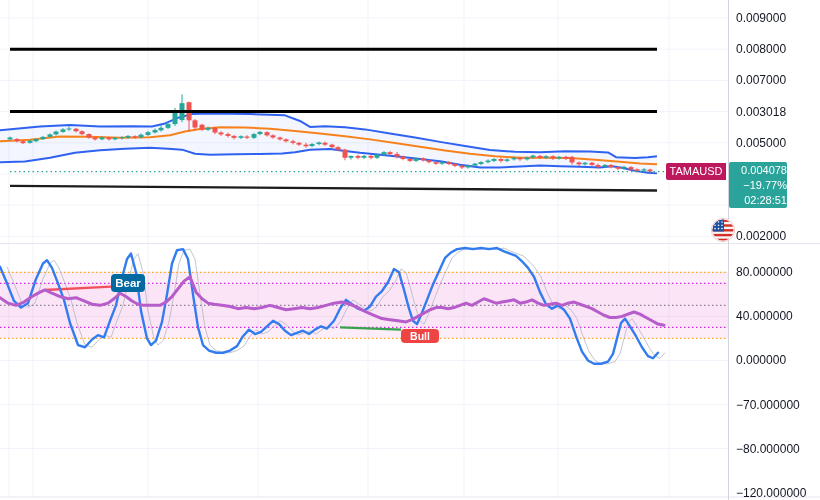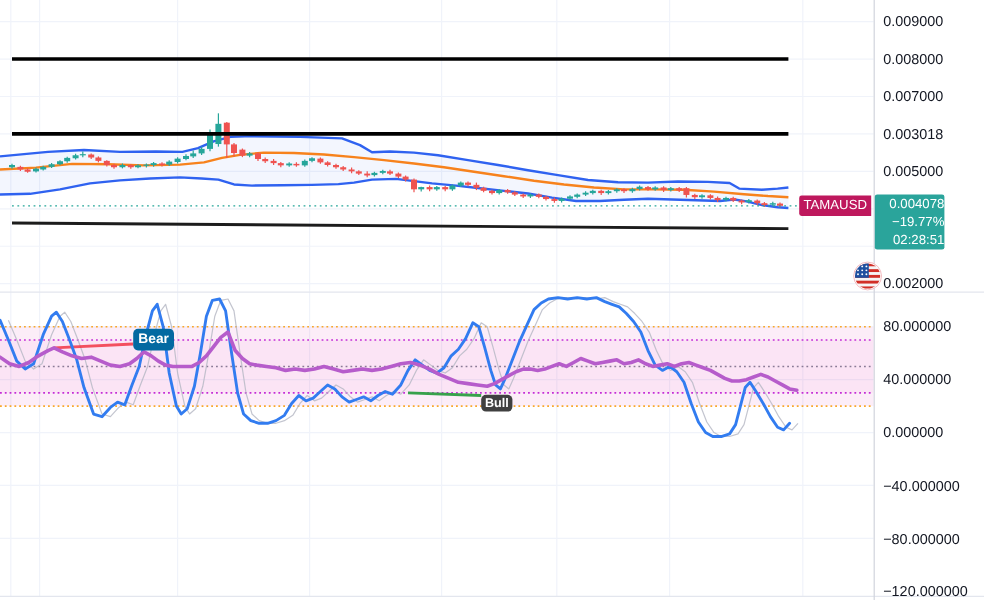--- a/index.html
+++ b/index.html
@@ -13,21 +13,21 @@
       background:#be185d;color:#fff;font-size:11px;line-height:17px;text-align:center;
       border-radius:2px 0 0 2px;}
   #price-badge{position:absolute;left:729px;top:162px;width:58px;height:46px;
       background:#2aa49b;color:#fff;font-size:11px;border-radius:2px;
       display:flex;flex-direction:column;justify-content:center;padding-left:6px;box-sizing:border-box;align-items:flex-end;}
   #price-badge span{line-height:15px;display:block;}
   .marker{position:absolute;color:#fff;font-weight:bold;text-align:center;
       border-radius:4px;white-space:nowrap;}
   #bear-label{left:111px;top:274px;width:34px;height:18px;background:#0369a1;
       font-size:11.5px;line-height:18px;}
-  #bull-label{left:401px;top:329px;width:26px;height:14px;background:#404040;
+  #bull-label{left:401px;top:329px;width:38px;height:14px;background:#ef4444;
       font-size:10.5px;line-height:14px;}
   #flag-icon{position:absolute;left:710px;top:217px;width:26px;height:26px;}
 </style>
 </head>
 <body>
 
 <div id="app">
   <svg id="chart-svg" width="820" height="500">
       <line x1="0" y1="18" x2="728" y2="18" stroke="#f0f3fa" stroke-width="1"></line>
       <line x1="0" y1="49.199999999999974" x2="728" y2="49.199999999999974" stroke="#f0f3fa" stroke-width="1"></line>
@@ -318,16 +318,16 @@
   </svg>
 <div class="axis-label" style="top: 18px;">0.009000</div>
     <div class="axis-label" style="top: 49.2px;">0.008000</div>
     <div class="axis-label" style="top: 80.4px;">0.007000</div>
     <div class="axis-label" style="top: 111.6px;">0.003018</div>
     <div class="axis-label" style="top: 142.8px;">0.005000</div>
     <div class="axis-label" style="top: 236.4px;">0.002000</div>
     <div class="axis-label" style="top: 272.3px;">80.000000</div>
     <div class="axis-label" style="top: 316.38px;">40.000000</div>
     <div class="axis-label" style="top: 360.46px;">0.000000</div>
-    <div class="axis-label" style="top: 404.54px;">−40.000000</div>
+    <div class="axis-label" style="top: 404.54px;">−70.000000</div>
     <div class="axis-label" style="top: 448.62px;">−80.000000</div>
     <div class="axis-label" style="top: 492.7px;">−120.000000</div>
   </div>
 
 </body></html>

